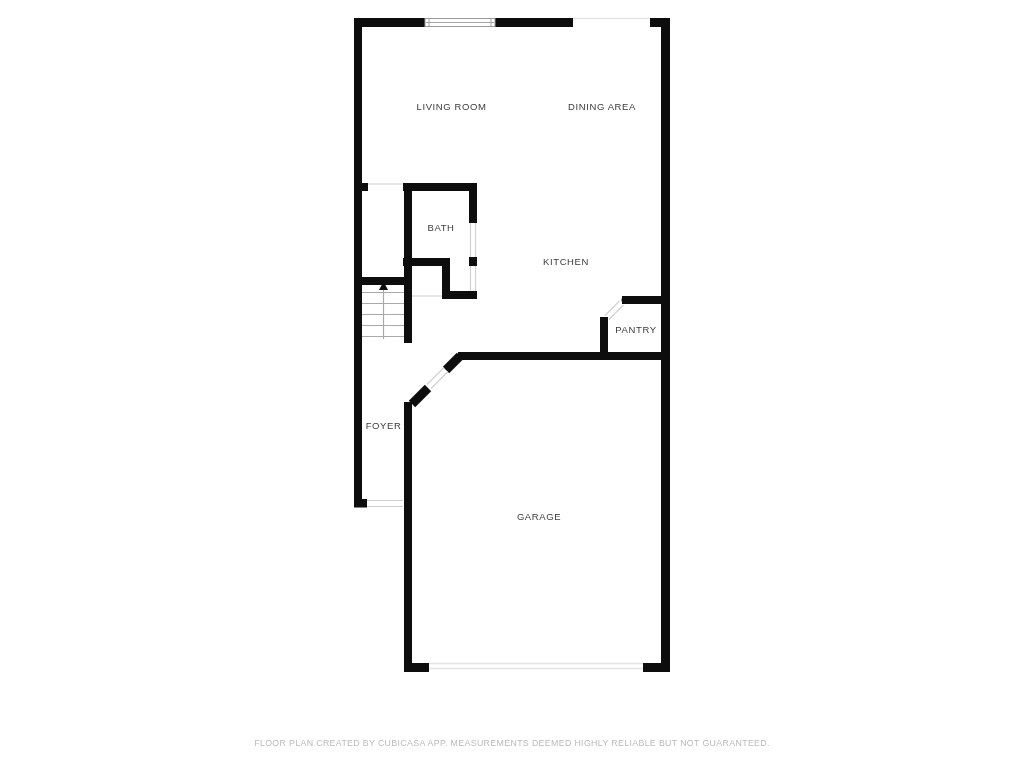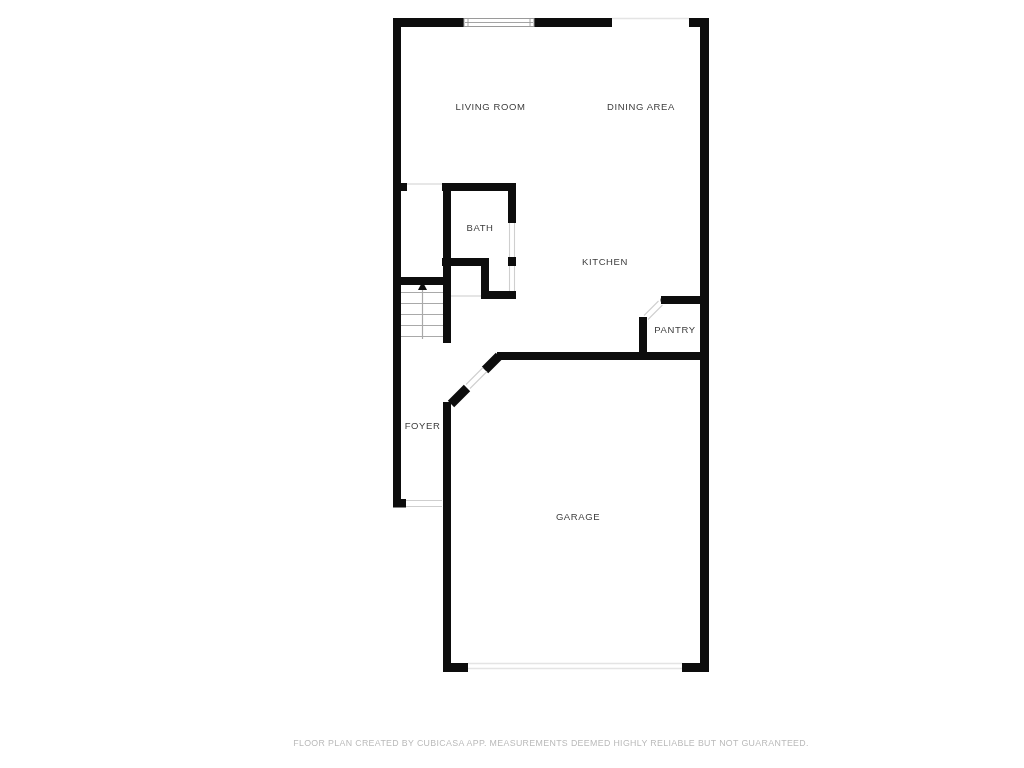--- a/index.html
+++ b/index.html
@@ -5,21 +5,21 @@
   :root{
     --wall:#0d0d0d; --label:#3b3b3b; --footer:#bababa;
     --opening:#cfcfcf; --faint:#e4e4e4; --step:#a9a9a9;
     --frame:#9a9a9a; --background:#ffffff;
   }
   html,body{margin:0;padding:0;}
   body{
     width:1024px;height:768px;background:var(--background);
     font-family:"Liberation Sans",sans-serif;overflow:hidden;
   }
-  .canvas{position:relative;width:896px;height:768px;background:var(--background);margin-left:39px;}
+  .canvas{position:relative;width:896px;height:768px;background:var(--background);}
   svg{display:block;}
   .wall{fill:var(--wall);stroke:none;}
   .op{stroke:var(--opening);stroke-width:1.1;fill:none;}
   .faint{stroke:var(--faint);stroke-width:1.3;fill:none;}
   .step{stroke:var(--step);stroke-width:1.2;fill:none;}
   .win{fill:#ffffff;stroke:var(--frame);stroke-width:1;}
   .winline{stroke:var(--frame);stroke-width:0.9;fill:none;}
   .diag{stroke:var(--wall);stroke-width:9;fill:none;}
   .cap{fill:var(--wall);}
   .room-label{

